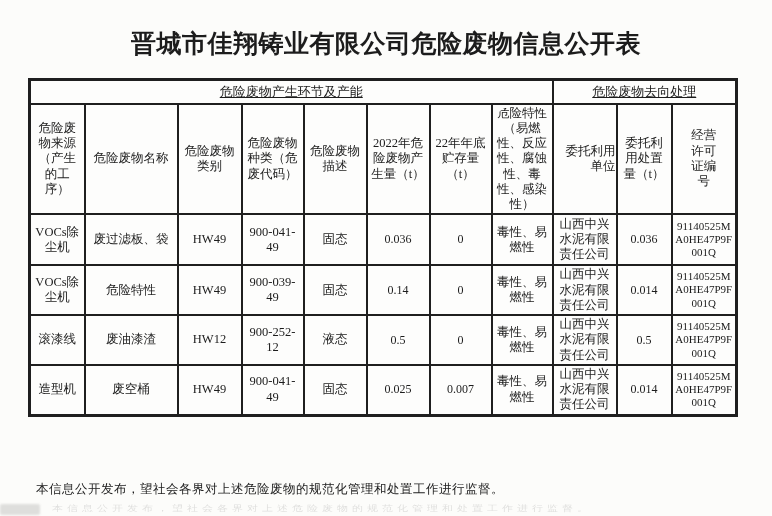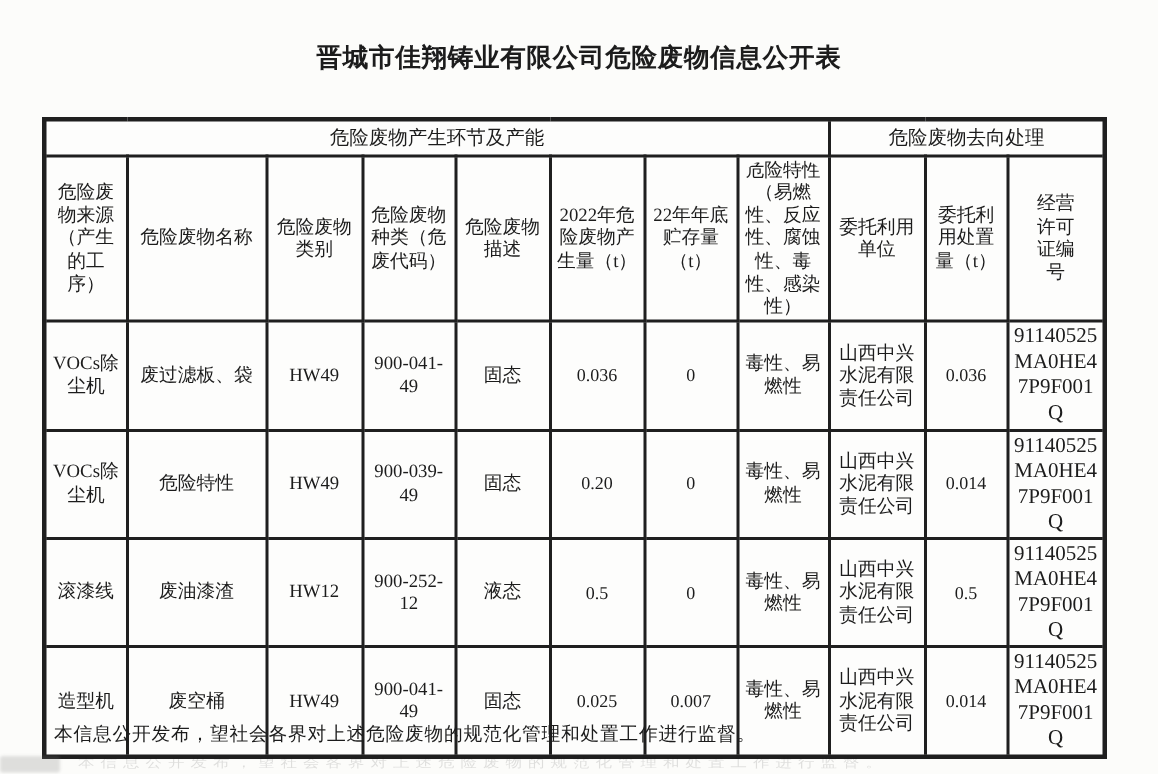--- a/index.html
+++ b/index.html
@@ -18,21 +18,21 @@
     color: var(--text);
     font-family: "Liberation Serif", serif;
   }
   .title {
     position: absolute;
     top: 27px;
     left: 0;
     width: 100%;
     margin: 0;
     text-align: center;
-    font-size: 17px;
+    font-size: 25px;
     font-weight: bold;
     letter-spacing: 0.5px;
   }
   table.waste-table {
     position: absolute;
     left: 28px;
     top: 78px;
     width: 707px;
     border-collapse: collapse;
     table-layout: fixed;
@@ -42,32 +42,32 @@
   .waste-table th, .waste-table td {
     border: 2px solid var(--border);
     text-align: center;
     vertical-align: middle;
     font-weight: normal;
     font-size: 12.5px;
     line-height: 1.22;
     padding: 1px 2px;
     overflow: hidden;
   }
-  .group-row th { height: 24px; font-size: 13px; }
+  .group-row th { height: 24px; font-size: 13px; text-decoration: underline; }
   .col-row th { height: 91px; border-radius: 21px; }
   tbody tr:nth-child(1) td { height: 51px; }
   tbody tr:nth-child(2) td { height: 46px; }
   tbody tr:nth-child(3) td { height: 49px; }
   tbody tr:nth-child(4) td { height: 49px; }
   tbody tr:nth-child(5) td { height: 56px; }
-  th.c9  { padding: 1px 0; }
+  th.c9  { padding: 1px 0; text-align: right; }
   th.c10 { padding: 1px 4px; }
   th.c11 { padding: 1px 13px; font-family: Liberation Serif, serif; }
   td.c9  { padding: 1px 6px; }
-  td.c11 { word-break: break-all; font-size: 14px; padding: 1px 2px; margin-left: 20px; }
+  td.c11 { word-break: break-all; font-size: 11px; padding: 1px 2px; margin-left: 20px; }
   td.c6, td.c7, td.c10 { font-size: 12px; }
   .footer-note {
     position: absolute;
     left: 36px;
     top: 481px;
     margin: 0;
     font-size: 12.5px;
     letter-spacing: 0.5px;
   }
   .footer-echo {
@@ -149,21 +149,21 @@
           <td class="c9">山西中兴水泥有限责任公司</td>
           <td class="c10">0.036</td>
           <td class="c11">91140525MA0HE47P9F001Q</td>
         </tr>
         <tr>
           <td class="c1">VOCs除尘机</td>
           <td class="c2">危险特性</td>
           <td class="c3">HW49</td>
           <td class="c4">900-039-49</td>
           <td class="c5">固态</td>
-          <td class="c6">0.20</td>
+          <td class="c6">0.14</td>
           <td class="c7">0</td>
           <td class="c8">毒性、易燃性</td>
           <td class="c9">山西中兴水泥有限责任公司</td>
           <td class="c10">0.014</td>
           <td class="c11">91140525MA0HE47P9F001Q</td>
         </tr>
         <tr>
           <td class="c1">滚漆线</td>
           <td class="c2">废油漆渣</td>
           <td class="c3">HW12</td>

